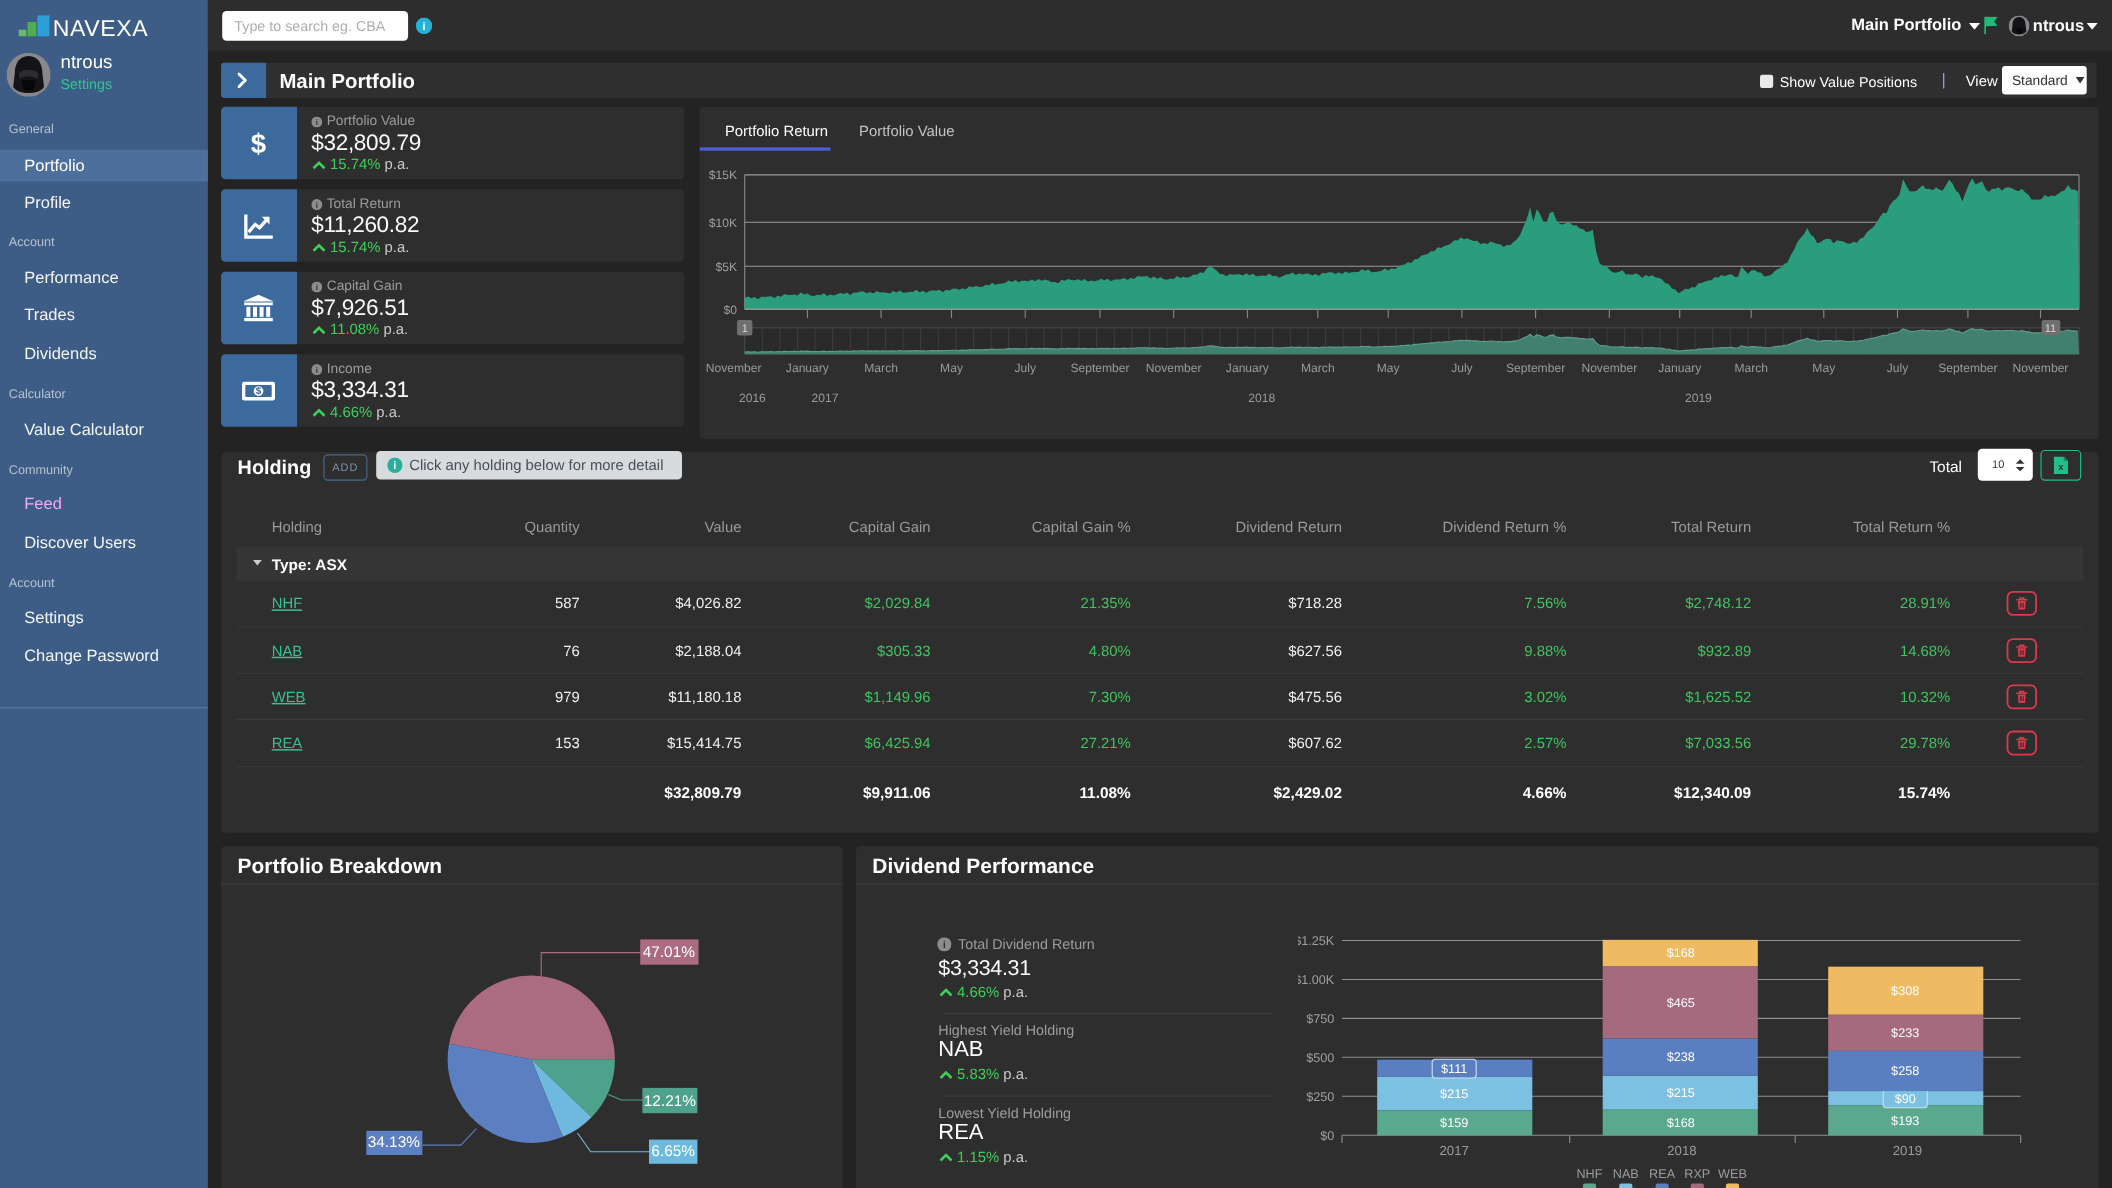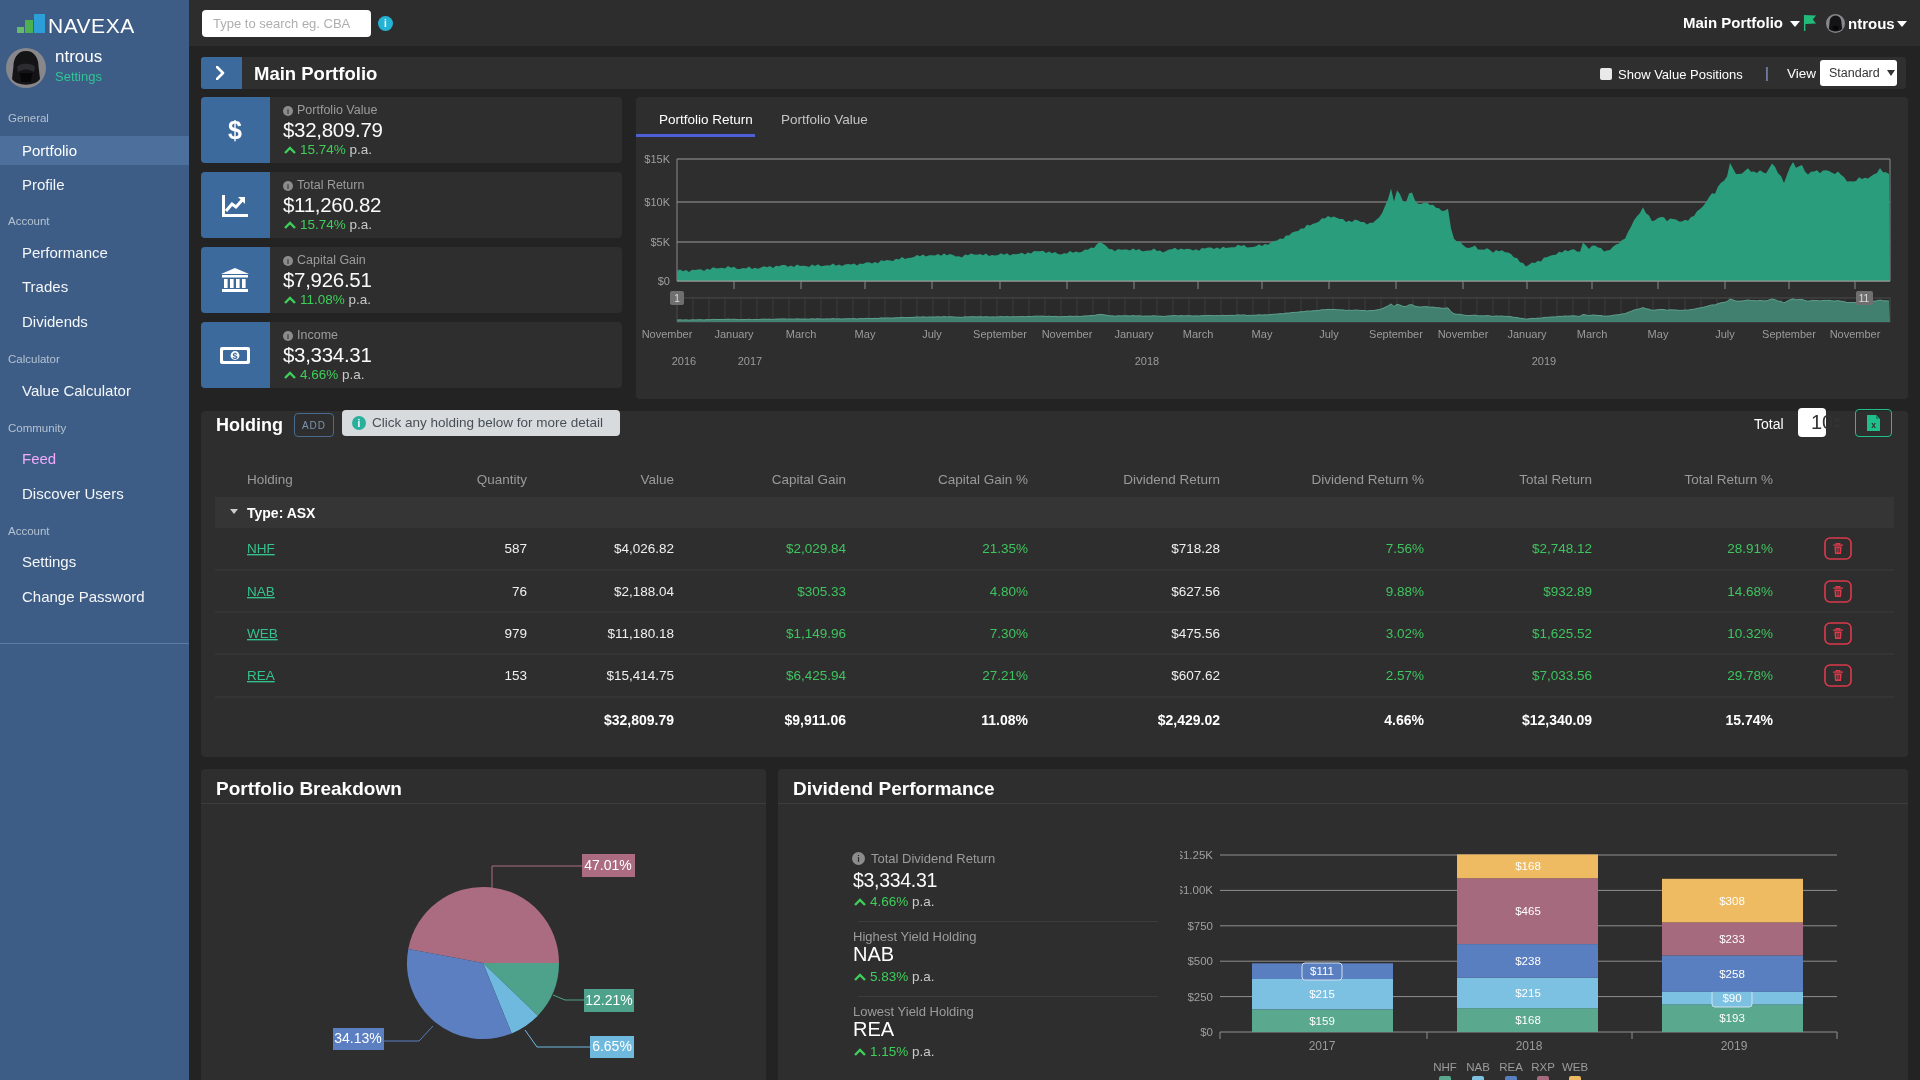--- a/index.html
+++ b/index.html
@@ -305,22 +305,22 @@
 <div class="abs" style="left:216px;top:415px;font-size:18px;font-weight:600;color:#fff">Holding</div>
 <div class="abs" style="left:294px;top:413px;width:40px;height:24px;border:1px solid #4a6a8f;border-radius:4px;
  font-size:10px;color:#7d93ad;text-align:center;line-height:24px;letter-spacing:1px">ADD</div>
 <div class="abs" style="left:342px;top:410px;width:278px;height:26px;background:#d8dbde;border-radius:4px"></div>
 <svg class="abs" style="left:352px;top:416px" width="14" height="14" viewBox="0 0 14 14">
  <circle cx="7" cy="7" r="7" fill="#29b09c"></circle>
     <text x="7" y="10.8" font-size="10" fill="#fff" text-anchor="middle" font-weight="bold">i</text>
   </svg>
 <div class="abs" style="left:372px;top:415px;font-size:13.5px;color:#474f56">Click any holding below for more detail</div>
 <div class="abs" style="left:1754px;top:416px;font-size:14px;color:#fff">Total</div>
-<div class="abs" style="left:1798px;top:408px;width:28px;height:29px;background:#fff;border-radius:4px;
- font-size:20px;color:#333;line-height:29px;padding-left:13px">10</div>
+<div class="abs" style="left:1798px;top:408px;width:50px;height:29px;background:#fff;border-radius:4px;
+ font-size:10px;color:#333;line-height:29px;padding-left:13px">10</div>
 <svg class="abs" style="left:1832px;top:417px" width="9" height="12" viewBox="0 0 9 12">
  <path d="M0.5 4.5 L4.5 0.5 L8.5 4.5 Z" fill="#333"></path>
     <path d="M0.5 7.5 L4.5 11.5 L8.5 7.5 Z" fill="#333"></path>
   </svg>
 <div class="abs" style="left:1855px;top:409px;width:37px;height:28px;border:1px solid #1fbf8c;border-radius:4px"></div>
 <svg class="abs" style="left:1867px;top:415px" width="13" height="16" viewBox="0 0 13 16">
  <path d="M0 0 L9 0 L13 4 L13 16 L0 16 Z" fill="#1fbf8c"></path>
  <path d="M9 0 L9 4 L13 4 Z" fill="#0e8f66"></path>
  <text x="6.5" y="12.5" font-size="8.5" fill="#2e2e2e" text-anchor="middle" font-weight="bold">x</text>
   </svg>

